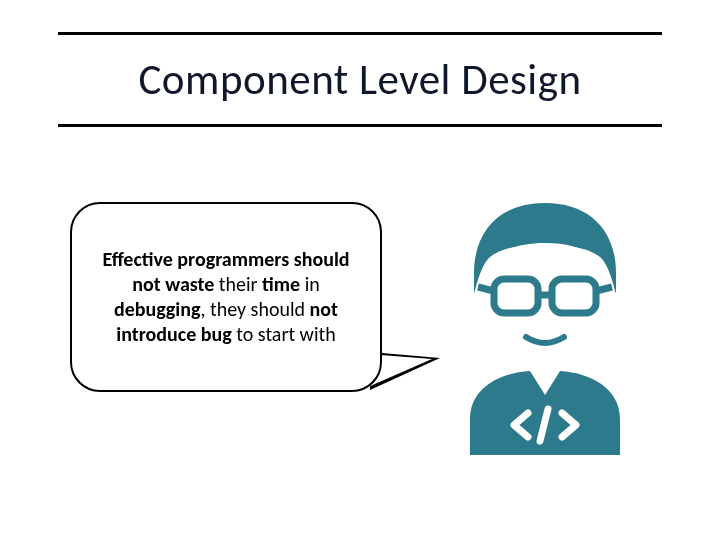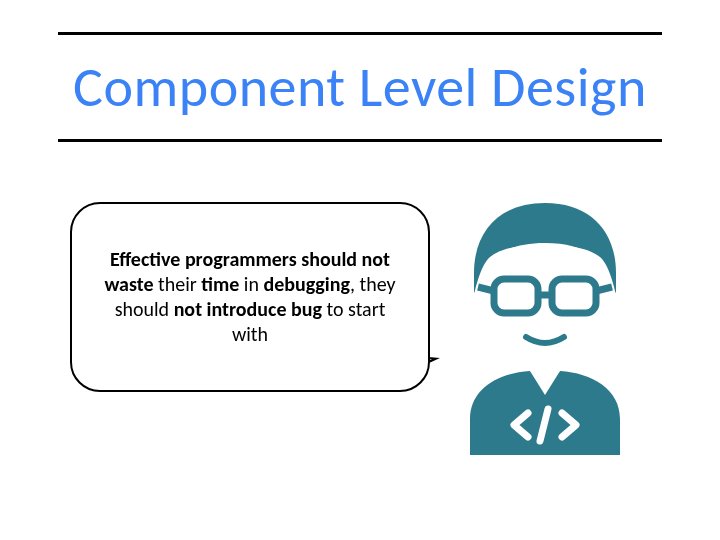--- a/index.html
+++ b/index.html
@@ -21,35 +21,35 @@
     border: none;
     border-top: 3px solid #000;
     margin-bottom: 18px;
   }
   .hr-bottom {
     border: none;
     border-top: 3px solid #000;
     margin-top: 18px;
   }
   .title {
-    font-size: 56px;
+    font-size: 43px;
     font-weight: 400;
     text-align: center;
     letter-spacing: 0.5px;
-    color: #3b82f6;
+    color: #0f172a;
   }
   .bubble-wrap {
     position: absolute;
     left: 70px;
     top: 202px;
     width: 312px;
     height: 190px;
   }
   .bubble {
-    width: 360px;
+    width: 312px;
     height: 190px;
     border: 2px solid #000;
     border-radius: 30px;
     background: #fff;
     display: flex;
     align-items: center;
     justify-content: center;
     padding: 18px 26px;
     position: relative;
     z-index: 2;

